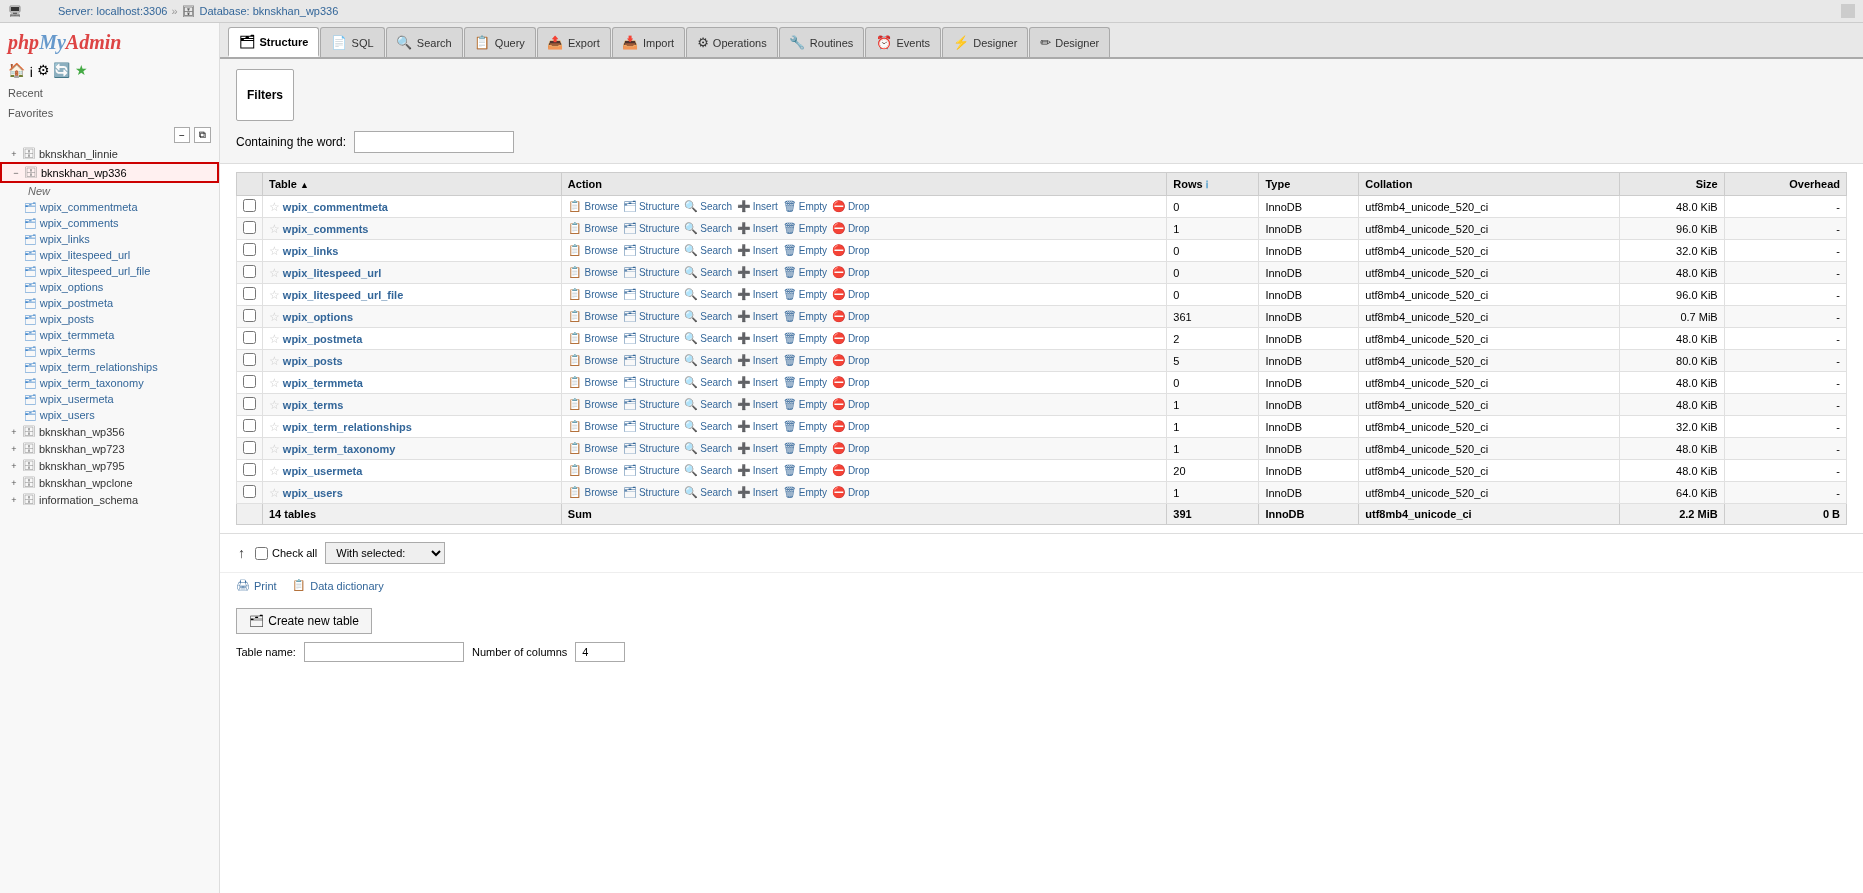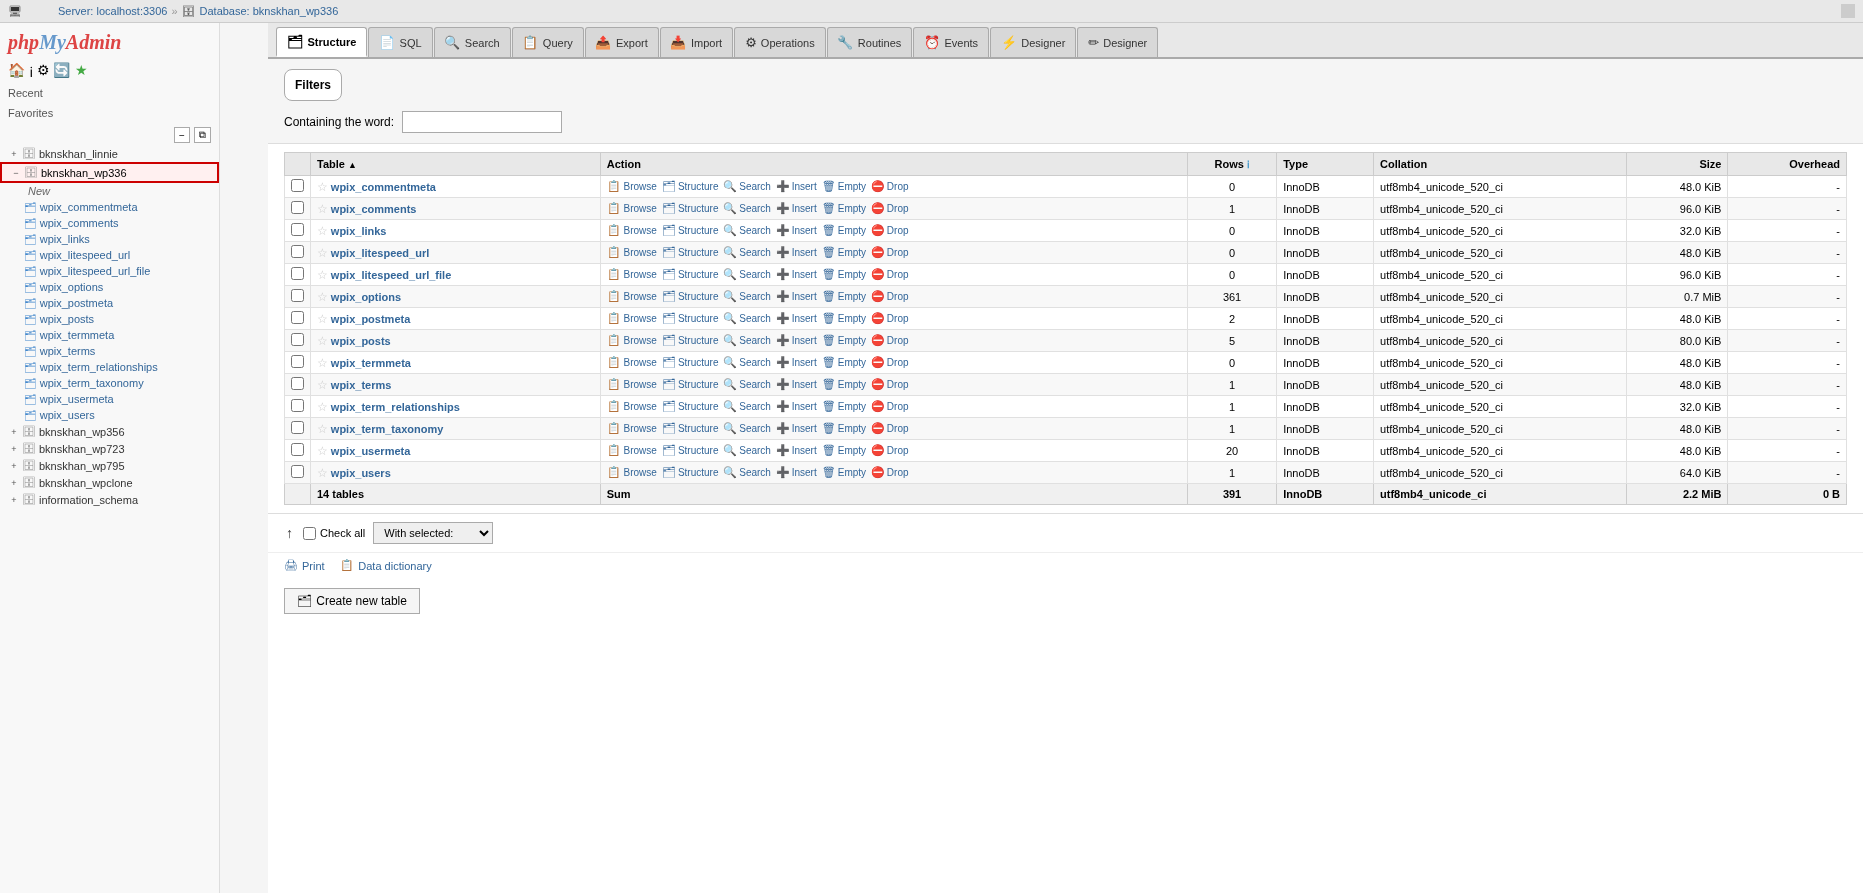--- a/index.html
+++ b/index.html
@@ -36,38 +36,38 @@
     .content { flex: 1; overflow-y: auto; background: #fff; }
 
     
     .tab-bar { display: flex; align-items: stretch; background: #e8e8e8; border-bottom: 2px solid #aaa; padding: 0 8px; gap: 1px; padding-top: 4px; }
     .tab { display: flex; align-items: center; gap: 4px; padding: 6px 10px; background: #d8d8d8; border: 1px solid #aaa; border-bottom: none; cursor: pointer; font-size: 11px; color: #333; border-radius: 3px 3px 0 0; white-space: nowrap; }
     .tab.active { background: #fff; border-bottom: 2px solid #fff; font-weight: bold; color: #000; }
     .tab-icon { font-size: 13px; }
 
     
     .filter-section { padding: 10px 16px; background: #f5f5f5; border-bottom: 1px solid #ddd; }
-    .filter-btn { background: #fff; border: 1px solid #aaa; padding: 8px 10px; font-size: 12px; cursor: pointer; border-radius: 8px; font-weight: bold; }
+    .filter-btn { background: #fff; border: 1px solid #aaa; padding: 18px 10px; font-size: 12px; cursor: pointer; border-radius: 2px; font-weight: bold; }
     .filter-inner { display: flex; align-items: center; gap: 8px; margin-top: 10px; }
     .filter-label { font-size: 12px; color: #000000; }
     .filter-input { border: 1px solid #aaa; padding: 3px 6px; font-size: 12px; width: 160px; }
 
     
     .table-area { padding: 8px 16px; }
     .db-table { width: 100%; border-collapse: collapse; font-size: 11px; }
     .db-table th { background: #e8e8e8; border: 1px solid #ccc; padding: 4px 6px; text-align: left; white-space: nowrap; font-size: 11px; }
     .db-table th.sortable { cursor: pointer; }
     .db-table th .sort-arrow { font-size: 9px; }
     .db-table td { border: 1px solid #e0e0e0; padding: 3px 6px; white-space: nowrap; }
     .db-table tr:nth-child(even) { background: #f8f8f8; }
     .db-table .checkbox-col { width: 20px; text-align: center; }
     .db-table .table-name-link { color: #336699; text-decoration: none; font-weight: bold; }
     .db-table .action-btn { color: #336699; text-decoration: none; margin: 0 1px; font-size: 10px; display: inline-flex; align-items: center; gap: 2px; cursor: pointer; }
     .db-table .action-icon { font-size: 11px; }
-    .db-table .rows-col { text-align: center; }
+    .db-table .rows-col { text-align: left; }
     .db-table .size-col { text-align: right; }
     .db-table .overhead-col { text-align: right; }
     .db-table tfoot td { background: #f0f0f0; font-weight: bold; border: 1px solid #ccc; padding: 4px 6px; }
     .star-icon { color: #ccc; cursor: pointer; font-size: 12px; }
     .btn-empty { color: #555; }
     .btn-drop { color: #cc0000; }
     .info-icon { color: #4499cc; font-size: 10px; cursor: help; }
 
     
     .bottom-controls { padding: 8px 16px; border-top: 1px solid #ddd; display: flex; align-items: center; gap: 8px; }
@@ -98,21 +98,21 @@
       <span>🖥</span>
       <span style="color:#336699; cursor:pointer;margin-left:32px;">Server: localhost:3306</span>
       <span style="color:#999;">»</span>
       <span>🗄</span>
       <span style="color:#336699; cursor:pointer;">Database: bknskhan_wp336</span>
     </div>
     <div style="flex:1;"></div>
     <div style="width:14px; height:14px; background:#ccc; cursor:nw-resize; margin-left:4px;"></div>
   </div>
 
-  <div class="main-layout" style="flex:1; overflow:hidden;gap:48px;">
+  <div class="main-layout" style="flex:1; overflow:hidden;">
 
     <div class="sidebar">
 
       <div class="sidebar-header">
         <span style="font-size:20px; font-weight:bold; font-style:italic; color:#d44; font-family:Georgia,serif;">
           <span style="color:#d44;">php</span><span style="color:#6699cc;">My</span><span style="color:#d44;">Admin</span>
         </span>
       </div>
 
       <div class="sidebar-icons">
@@ -656,17 +656,23 @@
           <span>📋</span>
           <span>Data dictionary</span>
         </a>
       </div>
 
       <div class="create-table-section">
         <button class="create-table-btn">
           <span>🗂</span>
           <span>Create new table</span>
         </button>
+        <div style="margin-top:8px; display:flex; align-items:center; gap:8px;">
+          <span style="font-size:11px;">Table name:</span>
+          <input type="text" style="border: 1px solid rgb(170, 170, 170); padding: 3px 6px; font-size: 11px; width: 160px;">
+          <span style="font-size:11px;">Number of columns</span>
+          <input type="number" style="border: 1px solid rgb(170, 170, 170); padding: 3px 6px; font-size: 11px; width: 50px;" value="4">
+        </div>
       </div>
 
     </div>
   </div>
 </div>
 
 </body></html>

